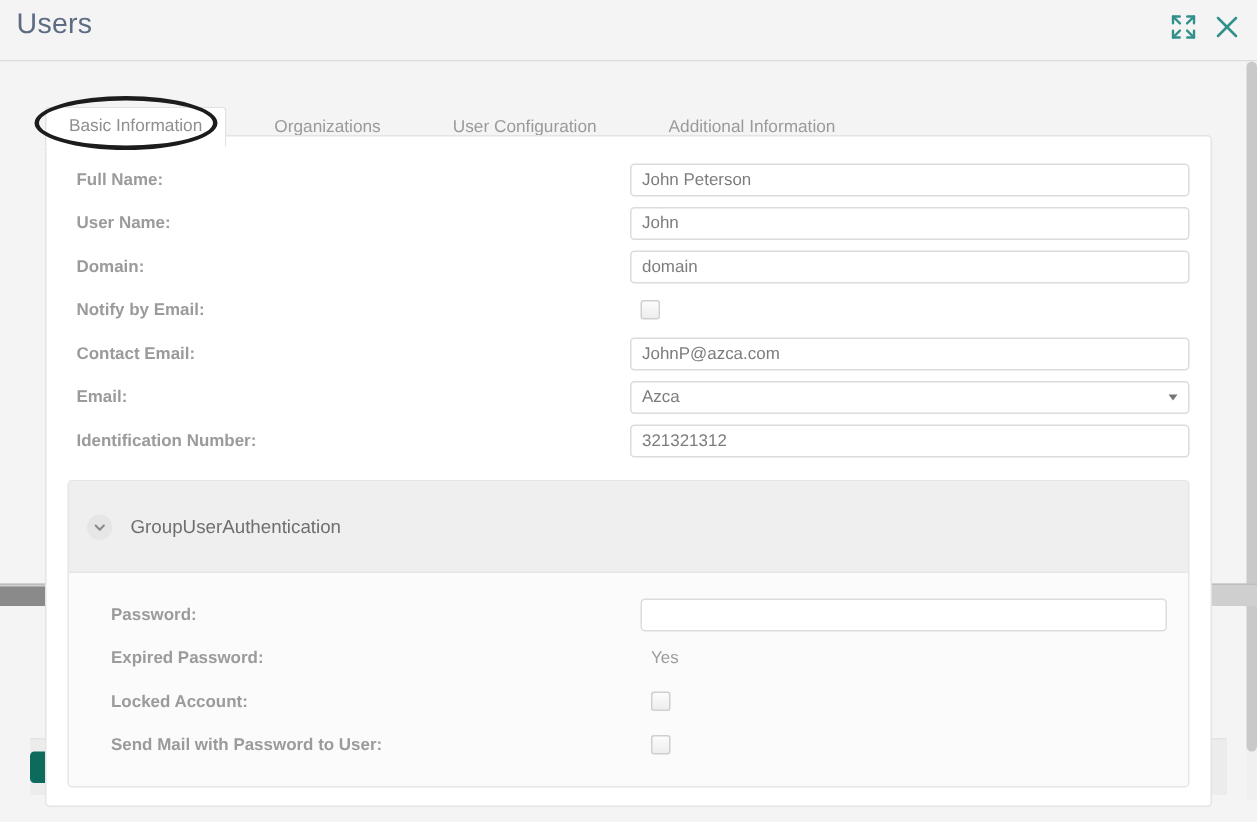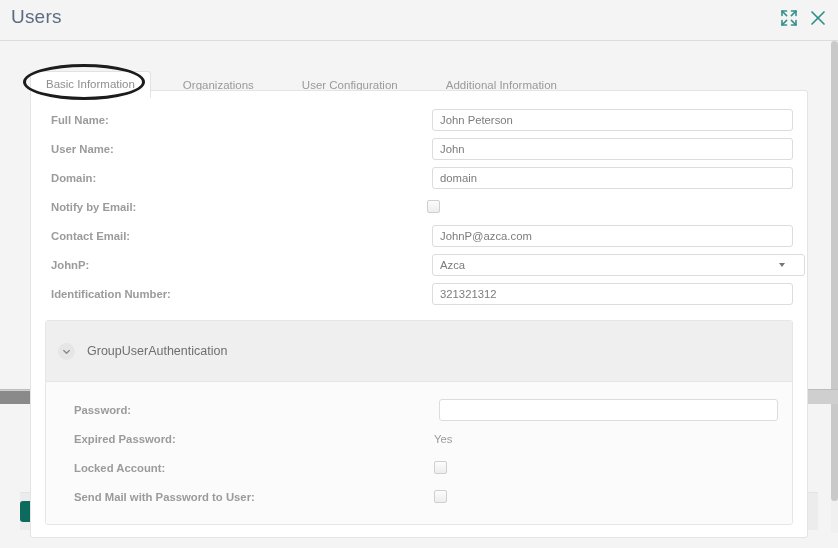--- a/index.html
+++ b/index.html
@@ -146,21 +146,20 @@
     height: 22px;
     box-sizing: border-box;
     border: 1px solid #dcdcdc;
     border-radius: 3px;
     background: #ffffff;
     font-family: "Liberation Sans", sans-serif;
     font-size: 11.3px;
     color: #7c7c7c;
     padding: 0 7px;
     outline: none;
-    margin-left: 12px;
   }
   .text-input::placeholder { color: #bdbdbd; }
 
   .select-box {
     position: relative;
     width: 100%;
     height: 22px;
   }
   .select-box .text-input { padding-right: 20px; }
   .caret {
@@ -371,21 +370,21 @@
     </div>
 
     <div class="frow">
       <div class="flabel">Contact Email:</div>
       <div class="fctl">
         <input class="text-input" type="text" value="JohnP@azca.com" style="">
       </div>
     </div>
 
     <div class="frow">
-      <div class="flabel">JohnP:</div>
+      <div class="flabel">Email:</div>
       <div class="fctl">
         <div class="select-box">
           <input class="text-input" type="text" readonly="" value="Azca" style="">
           <span class="caret"></span>
         </div>
       </div>
     </div>
 
     <div class="frow">
       <div class="flabel">Identification Number:</div>

